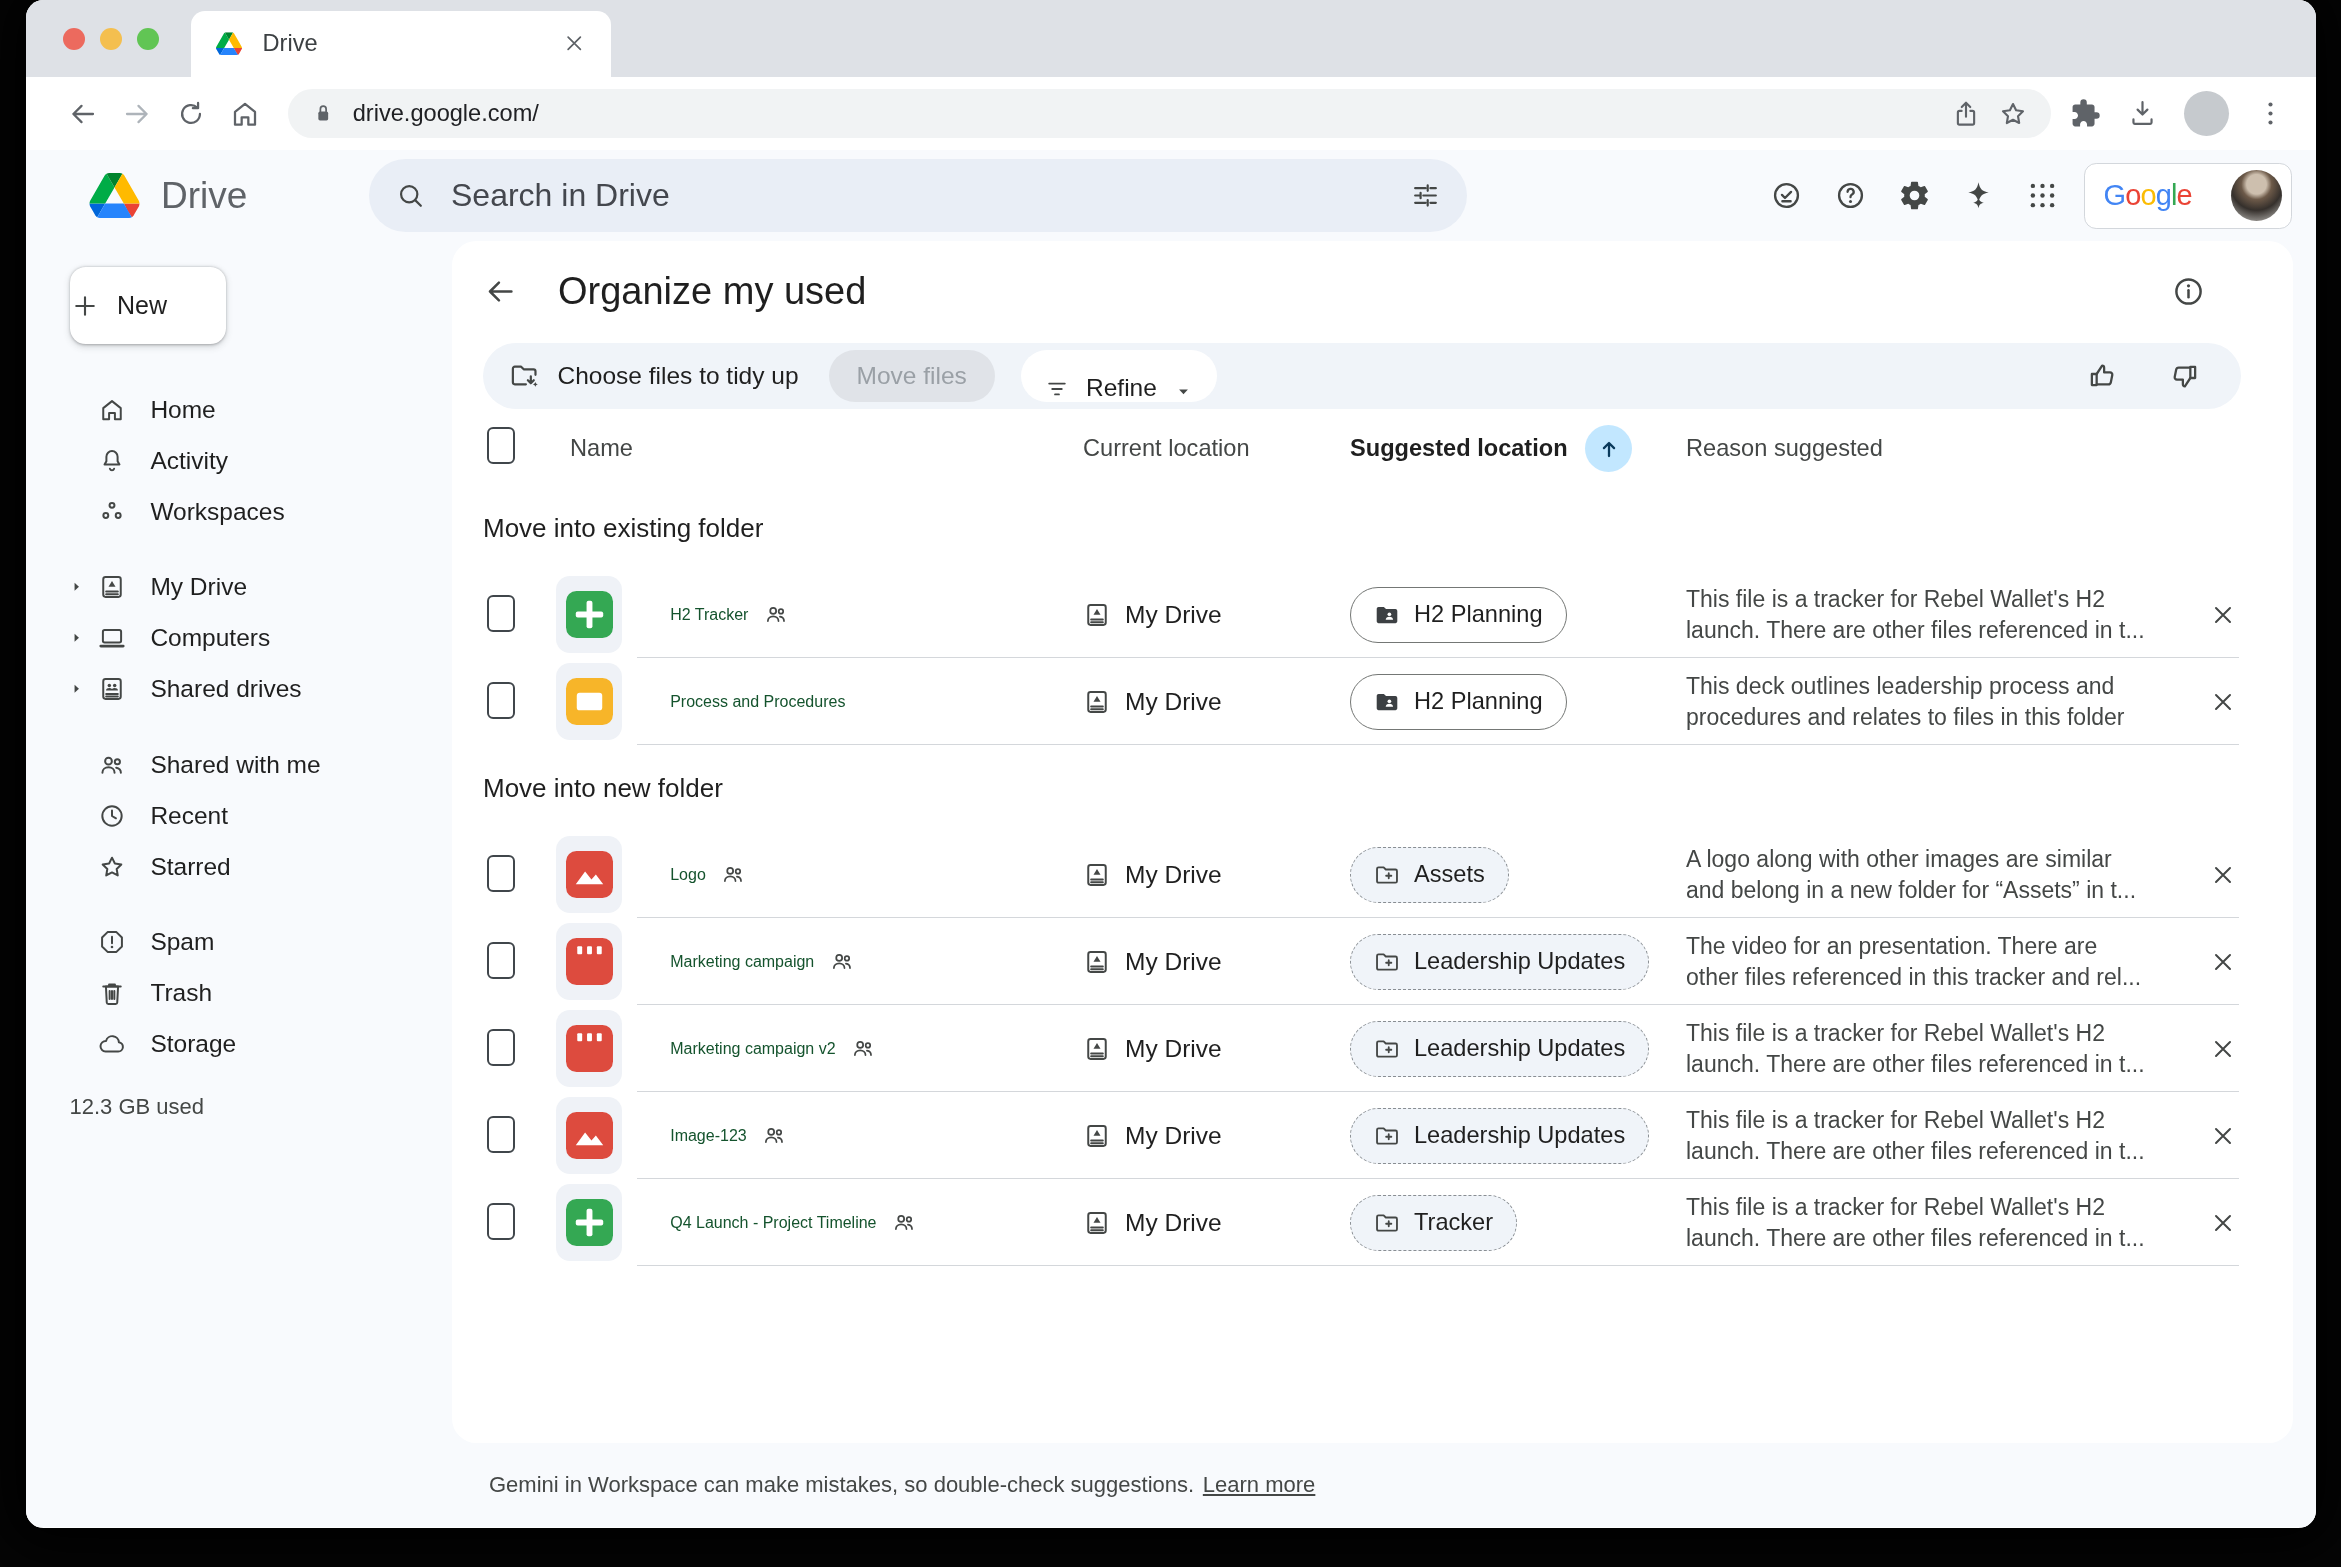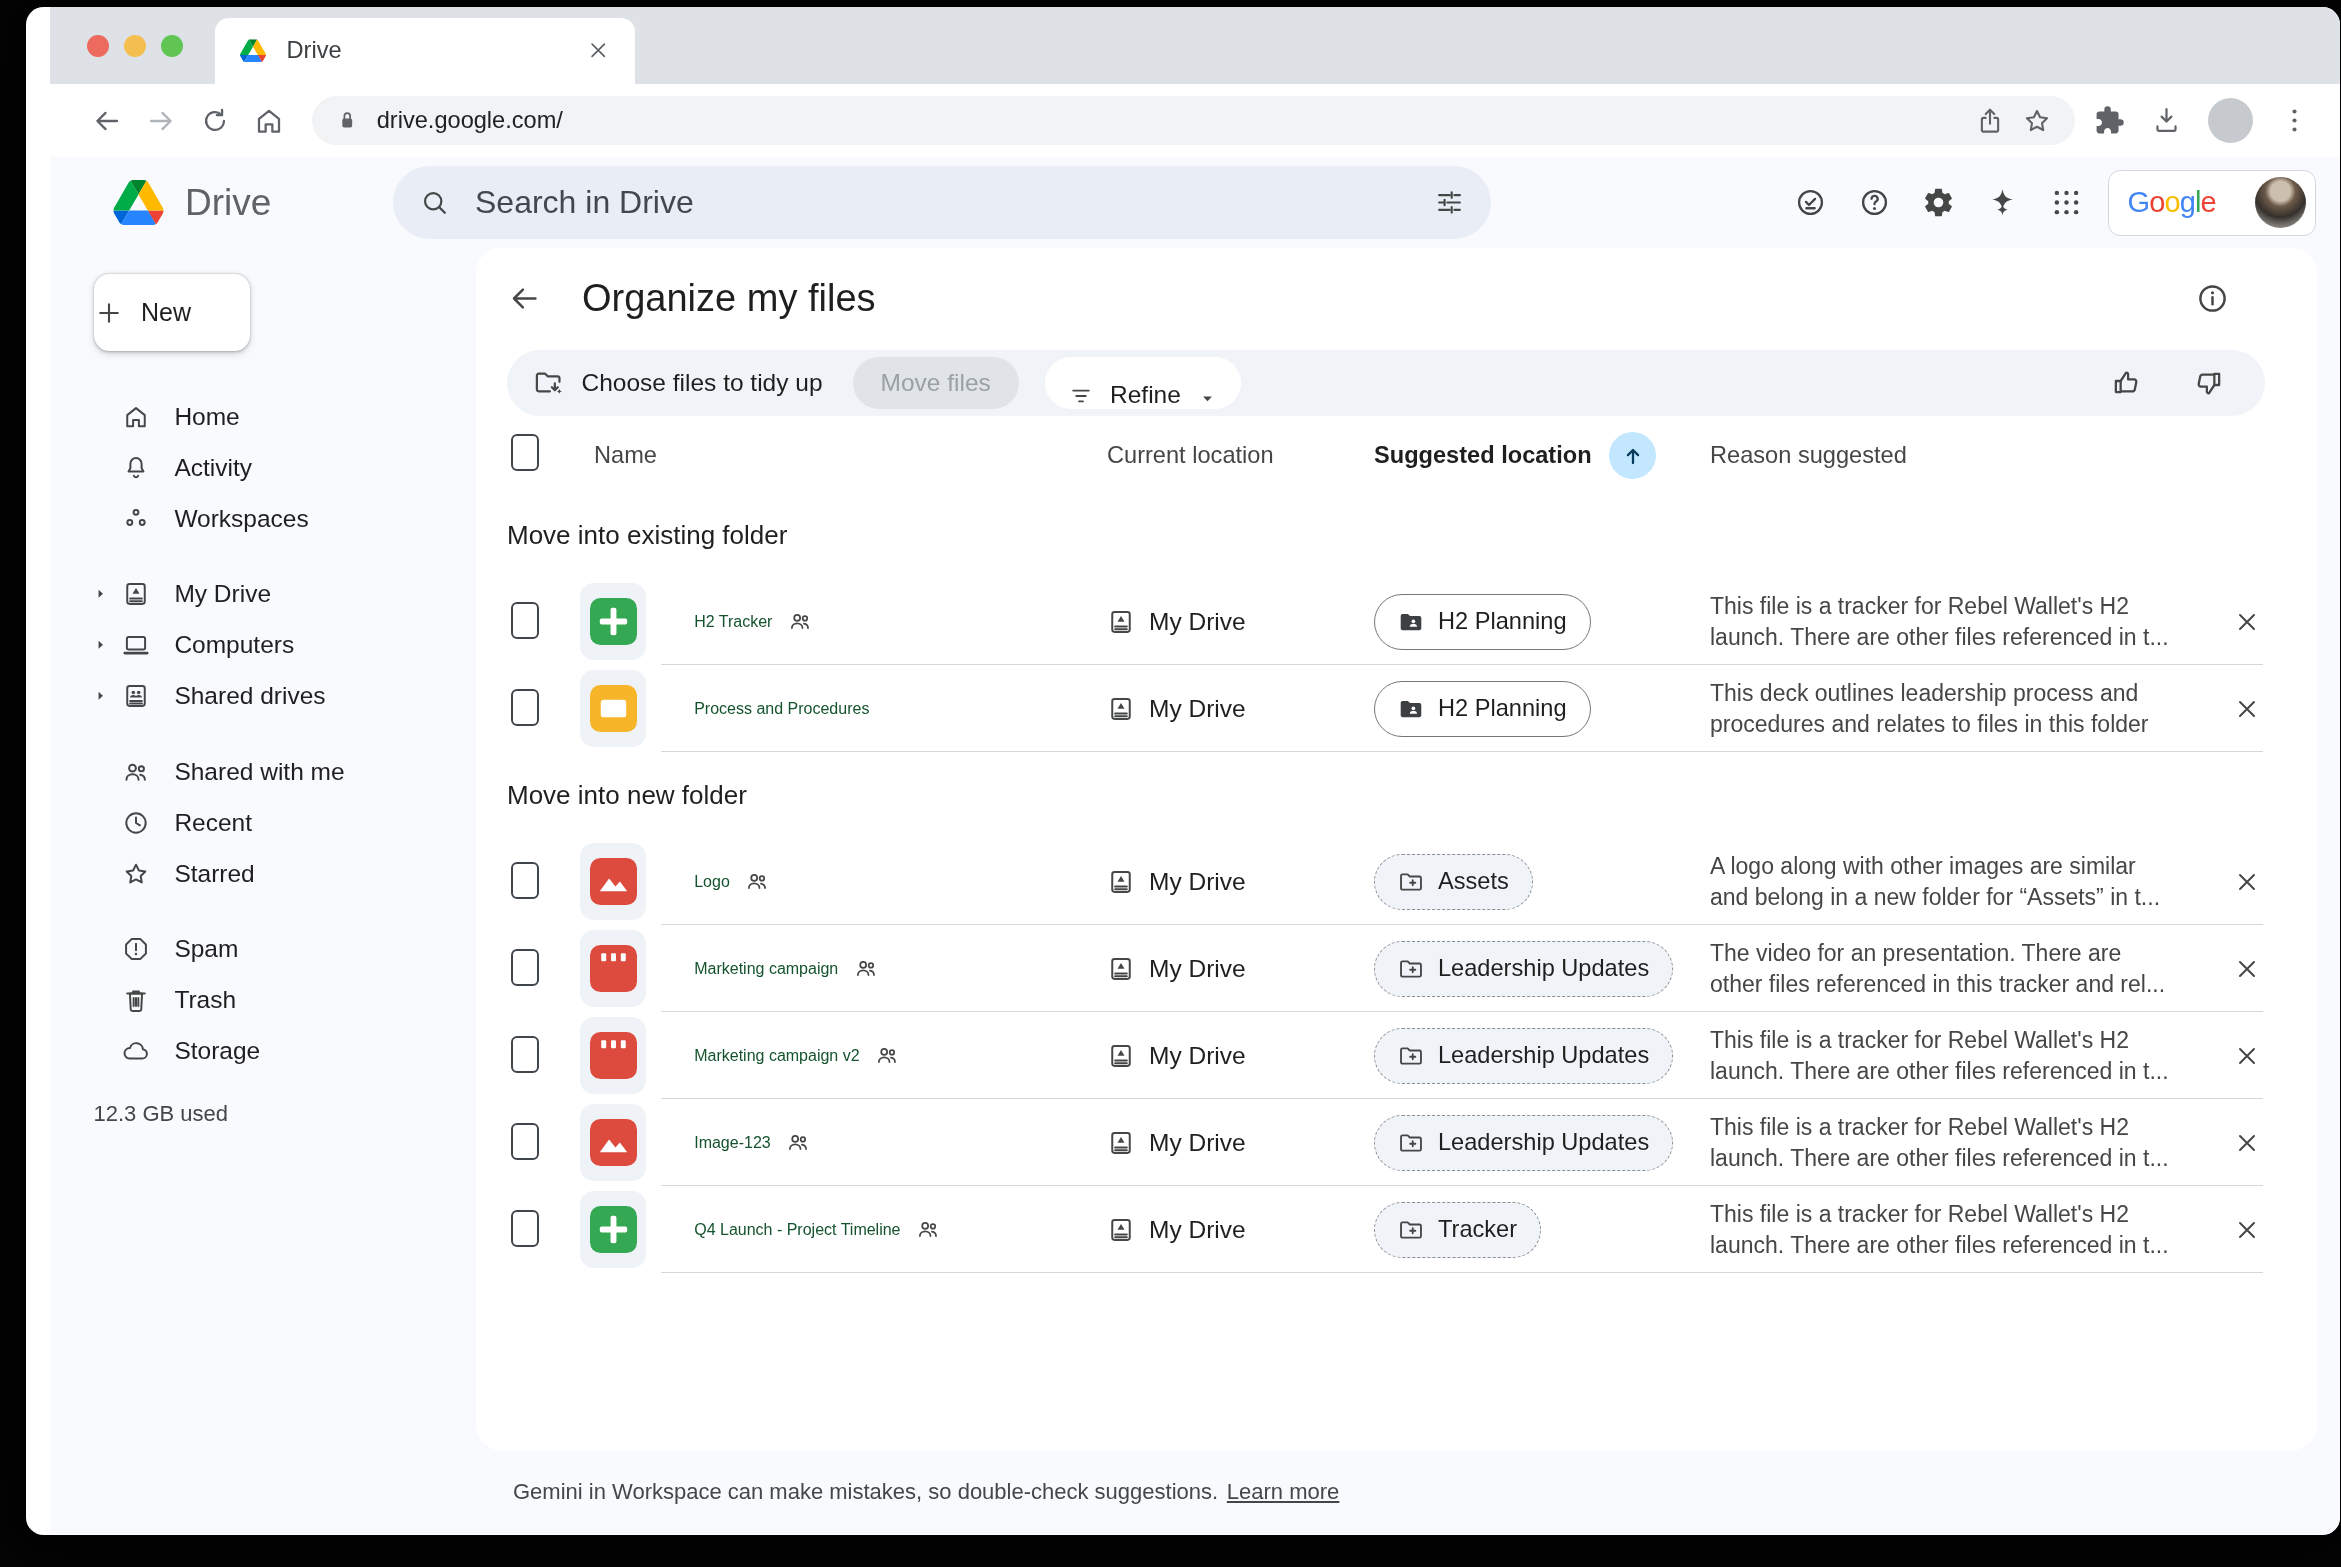--- a/index.html
+++ b/index.html
@@ -1,19 +1,19 @@
 <!DOCTYPE html>
 <html style="font-size:14px"><head>
 <meta charset="utf-8">
 <style>
   html,body{margin:0;padding:0;}
   body{width:2342px;height:1568px;background:#060606;position:relative;overflow:hidden;
        font-family:"Liberation Sans",sans-serif;-webkit-font-smoothing:antialiased;}
-  .window{position:absolute;left:26px;top:7px;width:2290px;height:1528px;border-radius:17.5px;
-          overflow:hidden;background:#fff;box-shadow:0 0 61px 30px rgba(0,0,0,.9);padding-left:24px;}
+  .window{position:absolute;left:26px;top:0;width:2290px;height:1528px;border-radius:17.5px;
+          overflow:hidden;background:#fff;box-shadow:0 0 61px 30px rgba(0,0,0,.9);}
 
   
   svg.ic{stroke:#444746;fill:none;stroke-width:1.7;stroke-linecap:round;stroke-linejoin:round;width:28px;height:28px;display:block;}
   svg.ic-chrome{stroke:#5F6368;}
   svg.glyph{stroke:none;fill:#fff;display:block;}
 
   
   .tabstrip{height:77px;background:#DEE1E6;position:relative;display:flex;align-items:center;}
   .lights{display:flex;gap:15px;padding-left:37px;}
   .light{width:22px;height:22px;border-radius:50%;}
@@ -630,21 +630,21 @@
 
     <div class="main">
       <div class="card">
 
         <div class="card-header">
           <span class="backbtn">
               <svg class="ic" viewBox="0 0 24 24">
                 <use href="#i-back"></use>
               </svg>
             </span>
-          <span class="page-title">Organize my files</span>
+          <span class="page-title">Organize my used</span>
           <span class="infobtn">
               <svg class="ic" viewBox="0 0 24 24">
                 <use href="#i-info"></use>
               </svg>
             </span>
         </div>
 
         <div class="toolbar">
           <span class="tidy">
             <svg class="ic" viewBox="0 0 24 24">

